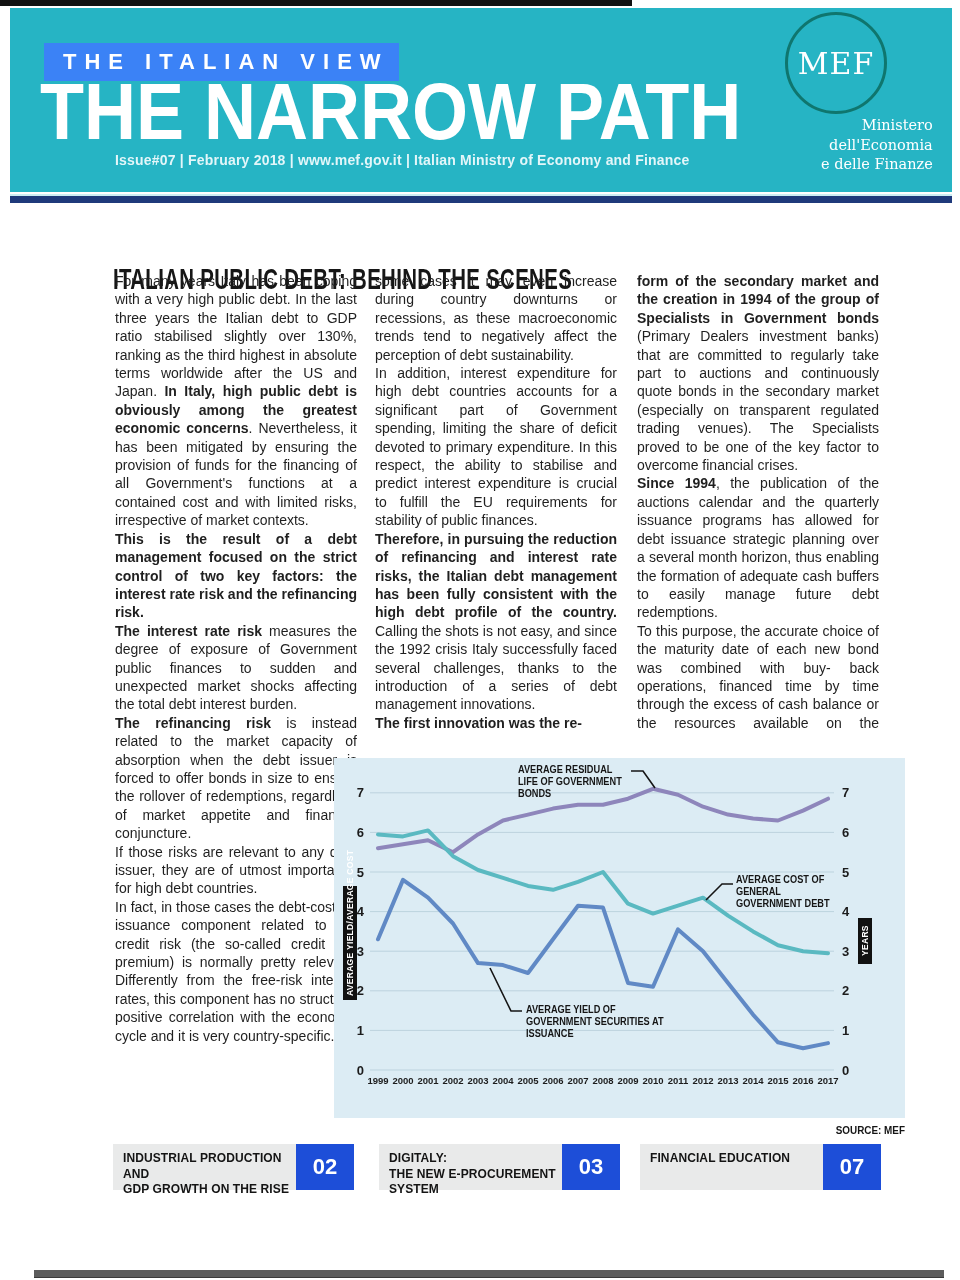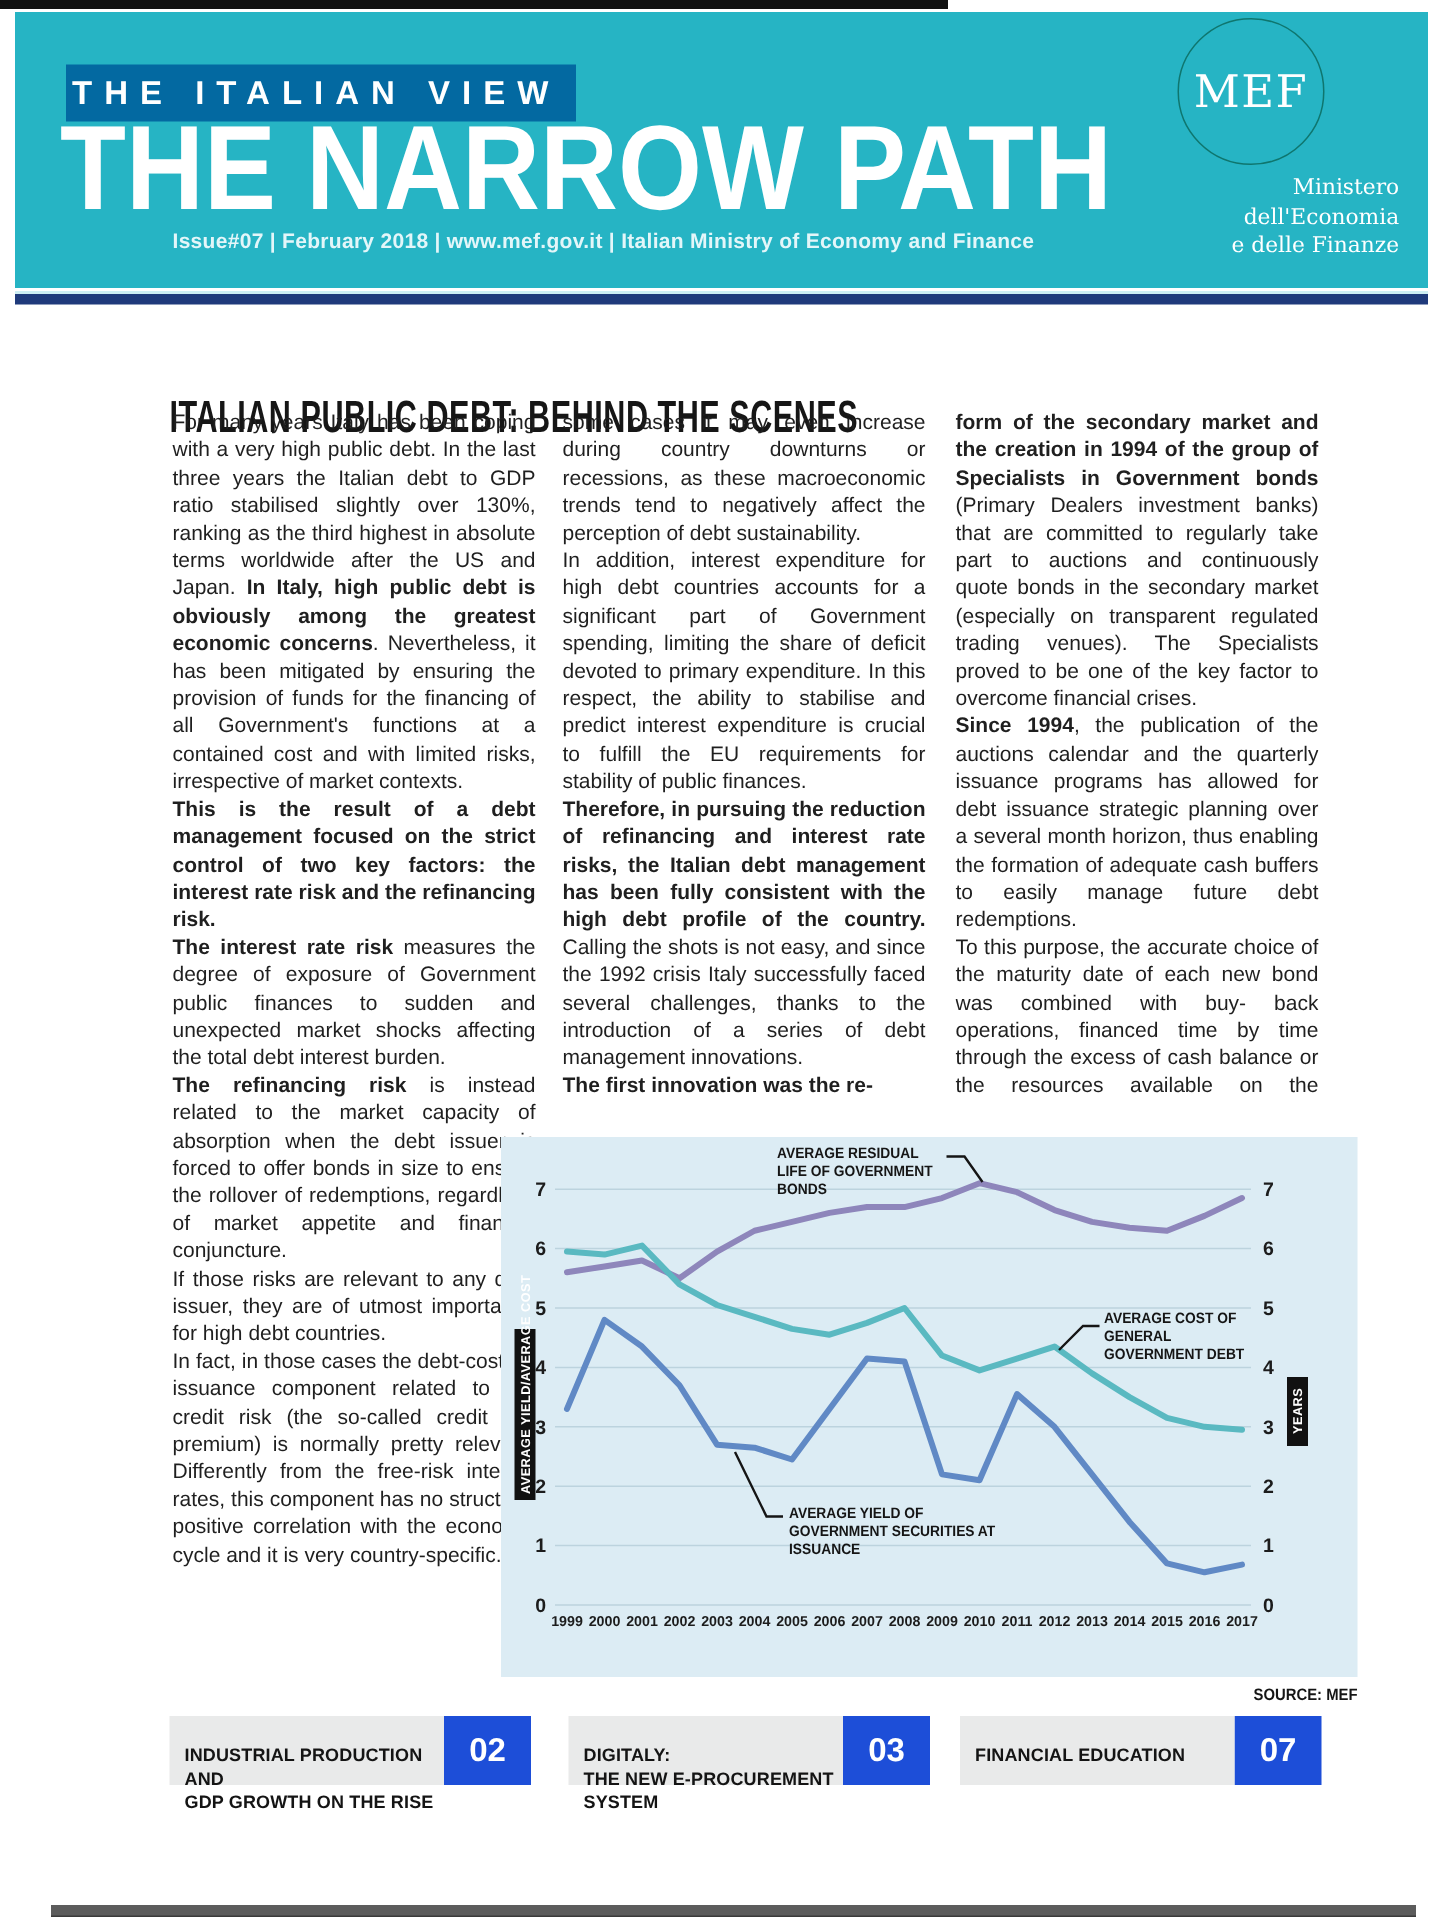--- a/index.html
+++ b/index.html
@@ -4,26 +4,26 @@
 <style>
   html,body{margin:0;padding:0;background:#fff;}
   .page{position:relative;width:960px;height:1280px;background:#fff;overflow:hidden;
         font-family:"Liberation Sans",sans-serif;color:#222;}
 
   
   .top-bar{position:absolute;left:0;top:0;width:632px;height:6px;background:#111;}
 
   
   .masthead{position:absolute;left:10px;top:8px;right:8px;height:184px;background:#26b4c4;}
-  .kicker{position:absolute;left:34px;top:35px;display:inline-block;background:#0369a1;
-          color:#fff;font-weight:700;font-size:22px;letter-spacing:8px;padding:6px 10px 6px 4px;}
+  .kicker{position:absolute;left:34px;top:35px;display:inline-block;background:#3b82f6;
+          color:#fff;font-weight:700;font-size:22px;letter-spacing:8px;padding:6px 10px 6px 19px;}
   .masthead-title{position:absolute;left:30px;top:64px;color:#fff;font-weight:800;font-size:80px;
           line-height:1;white-space:nowrap;transform:scaleX(0.9);transform-origin:left top;letter-spacing:0px;}
   .masthead-meta{position:absolute;left:105px;top:144px;color:#e3f6f9;font-size:14px;font-weight:600;letter-spacing:0.2px;text-align:right;}
-  .logo-circle{position:absolute;left:775px;top:4px;width:96px;height:96px;border:1px solid #0f766e;
+  .logo-circle{position:absolute;left:775px;top:4px;width:96px;height:96px;border:3px solid #0f766e;
           border-radius:50%;display:flex;align-items:center;justify-content:center;
           color:#fff;font-family:"DejaVu Serif",serif;font-size:30px;letter-spacing:1px;}
   .logo-caption{position:absolute;left:811px;top:108px;color:#fff;font-family:"DejaVu Serif",serif;
           font-size:14.5px;line-height:1.35;white-space:pre-line;text-align:right;}
   .navy-rule{position:absolute;left:10px;top:194px;right:8px;height:7px;background:#1f3a7b;border-top:2px solid #cdeef3;}
 
   
   .article-title{position:absolute;left:113px;top:242px;font-size:30px;font-weight:800;color:#161616;
           white-space:nowrap;transform:scaleX(0.68);transform-origin:left top;letter-spacing:0.5px;}
   .col{position:absolute;top:272px;width:242px;font-size:14px;line-height:18.4px;text-align:justify;color:#1f1f1f;}
@@ -47,21 +47,21 @@
        text-align:center;white-space:nowrap;}
   .axis-left{left:9px;top:128px;height:106px;}
   .axis-right{left:524px;top:160px;height:38px;}
   .chart-source{position:absolute;right:55px;top:1124px;font-size:11px;font-weight:700;color:#151515;
        transform:scaleX(0.9);transform-origin:right top;}
 
   
   .footer-item{position:absolute;top:1144px;height:46px;display:flex;}
   .fi-1{left:113px;} .fi-2{left:379px;} .fi-3{left:640px;}
   .fi-text{width:183px;background:#e9eaea;color:#141414;font-size:12px;font-weight:700;
-       line-height:1.3;padding:19px 4px 0 10px;box-sizing:border-box;letter-spacing:0.1px;
+       line-height:1.3;padding:7px 4px 0 10px;box-sizing:border-box;letter-spacing:0.1px;
        transform:scaleX(1);}
   .fi-num{width:58px;background:#1d4ed8;color:#fff;font-size:22px;font-weight:700;
        display:flex;align-items:center;justify-content:center;}
   .bottom-bar{position:absolute;left:34px;top:1270px;width:910px;height:7px;background:#5c5c5c;border-bottom:1px solid #3a3a3a;}
 </style>
 </head>
 <body>
 
 <div class="page">
 

